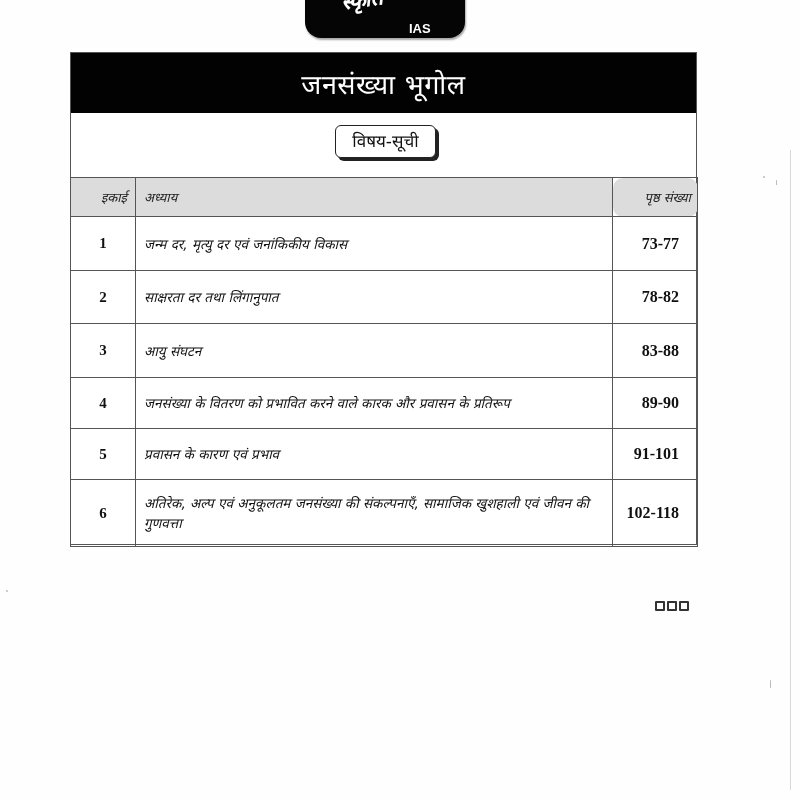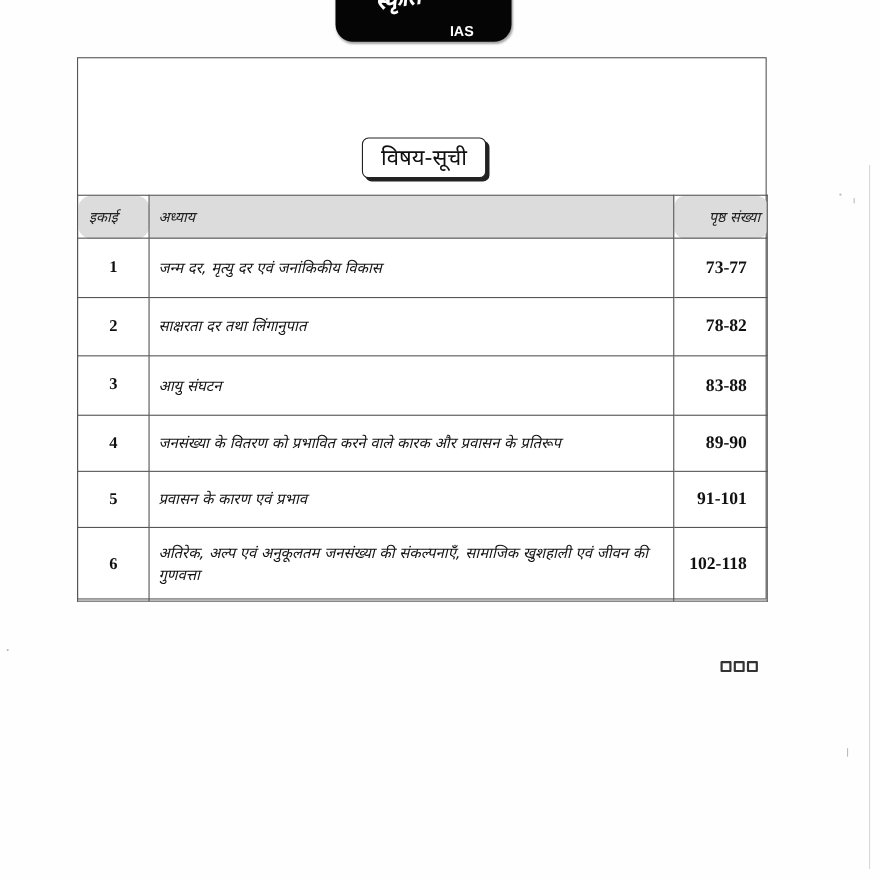--- a/index.html
+++ b/index.html
@@ -82,21 +82,21 @@
       left: 0;
       top: 72px;
       width: 100%;
       display: flex;
       justify-content: center;
     }
     .toc-tag {
       border: 1.5px solid #222;
       border-radius: 6px;
       padding: 3px 16px 5px 16px;
-      font-size: 20px;
+      font-size: 17px;
       color: #111;
       box-shadow: 3px 3px 0 #222;
       background: #fff;
       margin-left: 4px;
       text-align: center;
     }
     table.toc {
       position: absolute;
       left: -1px;
       top: 124px;
@@ -110,21 +110,21 @@
       color: #111;
     }
     table.toc th {
       background: #dcdcdc;
       height: 38px;
       font-weight: normal;
       font-style: italic;
       font-size: 13px;
       color: #222;
     }
-    table.toc th.col-unit { text-align: left; padding-left: 10px; border-radius: 12px; }
+    table.toc th.col-unit { text-align: right; padding-left: 10px; }
     table.toc th.col-chapter { text-align: left; }
     table.toc th.col-page { text-align: right; padding-right: 6px; border-radius: 10px; }
     table.toc td.unit {
       text-align: center;
       font-family: "Liberation Serif", serif;
       font-weight: bold;
       font-size: 15px;
     }
     table.toc td.chapter {
       text-align: left;
@@ -177,20 +177,23 @@
   <div class="speck" style="left:776px; top:180px; height:5px; width:1px;"></div>
   <div class="speck" style="left:6px; top:590px;"></div>
   <div class="speck" style="left:770px; top:680px; height:8px; width:1px;"></div>
 
   <div class="logo">
     <span class="logo-script">स्कृति</span>
     <span class="logo-ias">IAS</span>
   </div>
 
   <div class="frame">
+    <div class="title-bar">
+      <span class="title-text">जनसंख्या भूगोल</span>
+    </div>
 
     <div class="toc-tag-wrap">
       <span class="toc-tag">विषय-सूची</span>
     </div>
 
     <table class="toc">
       <colgroup>
         <col style="width:65px">
         <col style="width:477px">
         <col style="width:85px">

